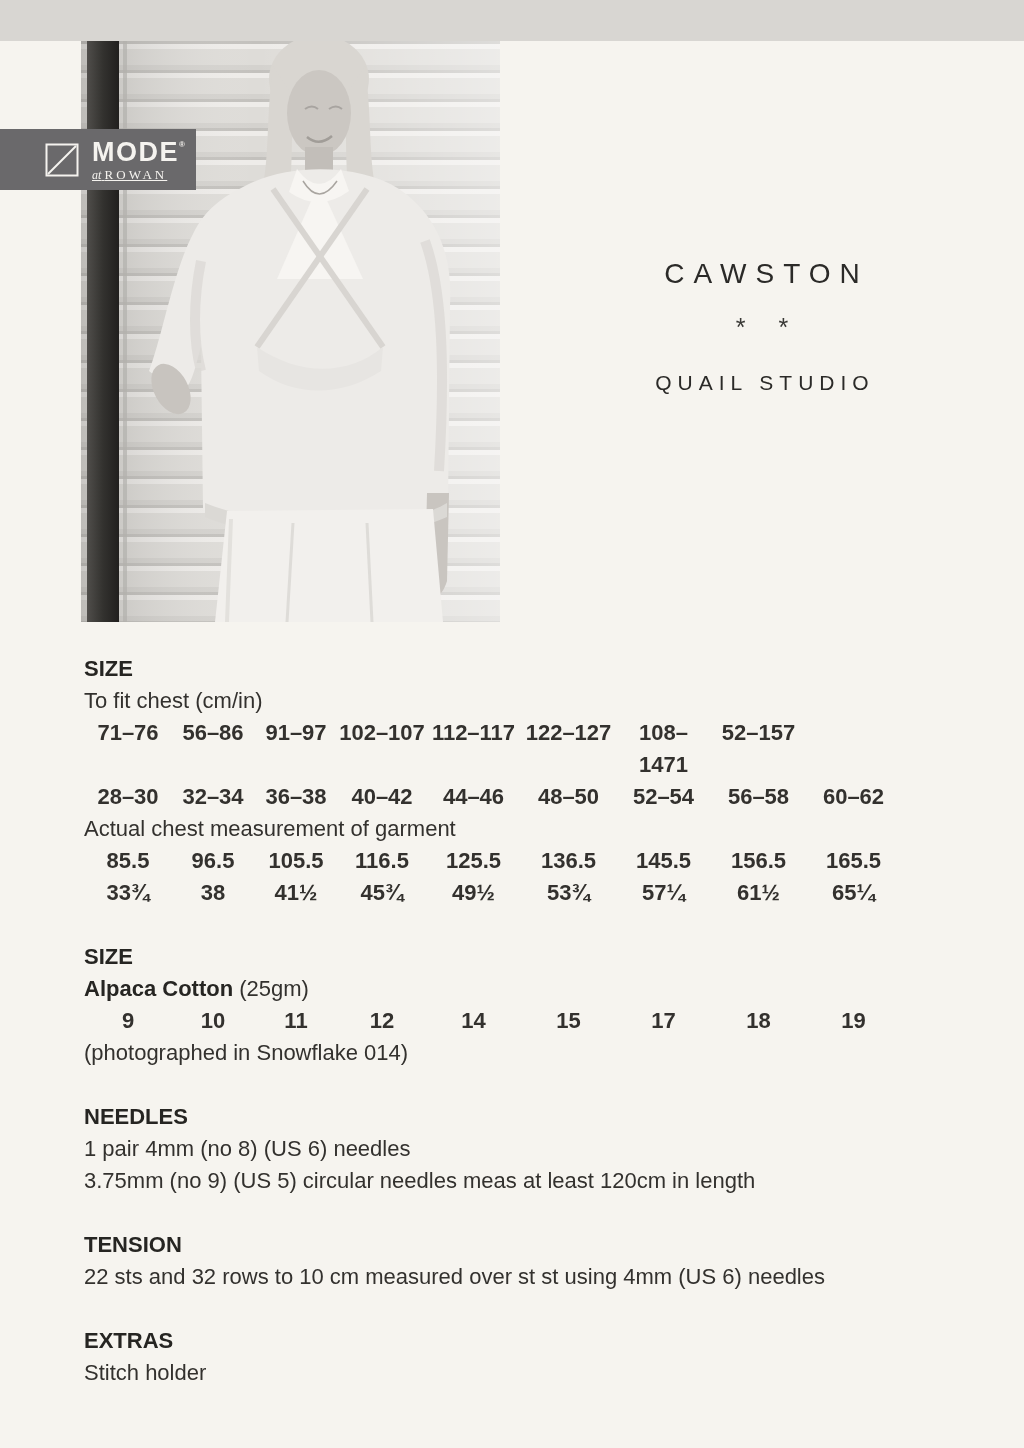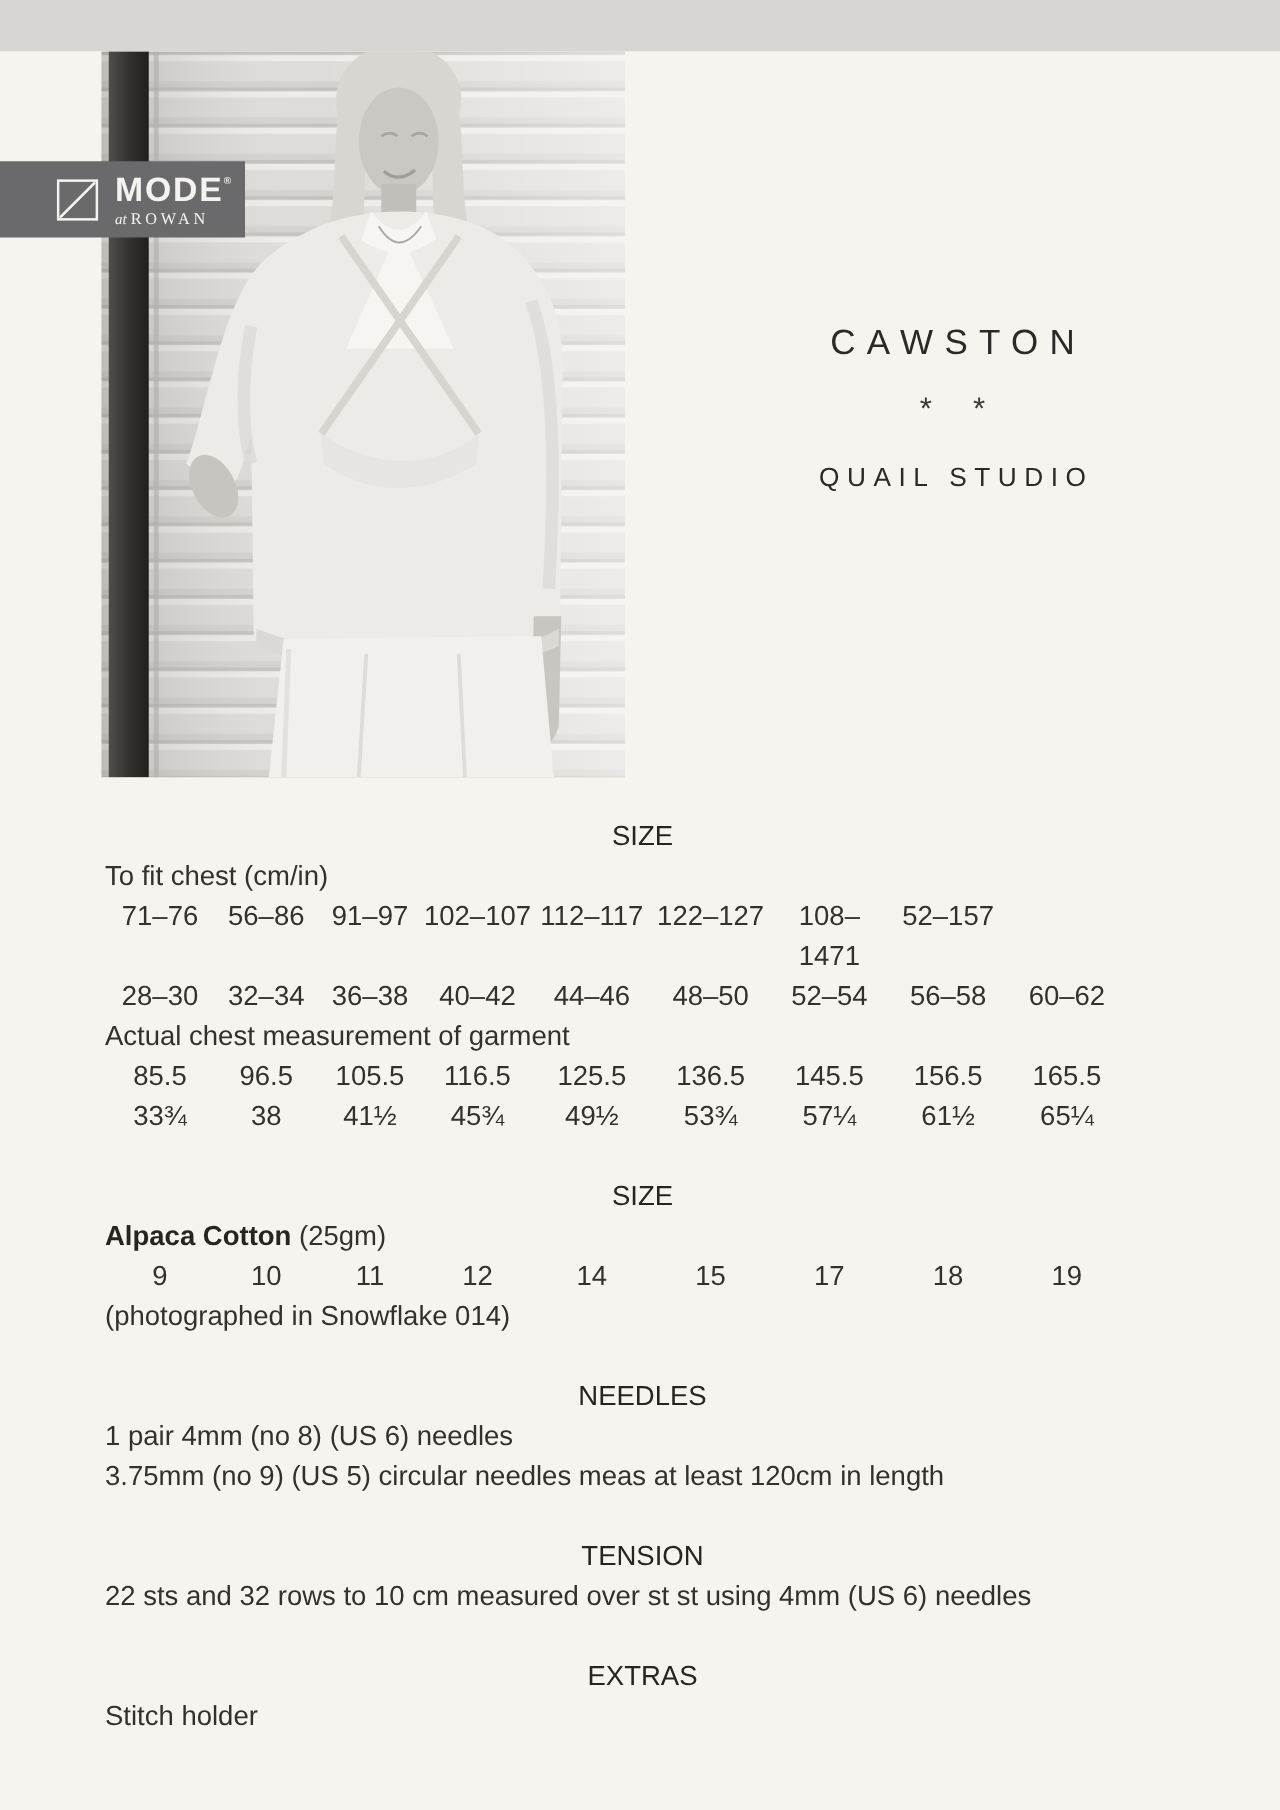--- a/index.html
+++ b/index.html
@@ -16,42 +16,42 @@
   
   .badge {
     position:absolute; left:0; top:88px; width:196px; height:61px;
     background:#6a696b; display:flex; align-items:center; padding-left:45px;
     z-index:5;
   }
   .logo-square { width:34px; height:34px; flex:0 0 auto; }
   .logo-text { margin-left:13px; color:#f5f3ef; line-height:1; }
   .logo-brand { font-size:27px; font-weight:700; letter-spacing:1.5px; display:block; }
   .logo-brand sup { font-size:8px; vertical-align:14px; letter-spacing:0; }
-  .logo-sub { display:block; font-family:"Liberation Serif", serif; font-size:13px; margin-top:2px; }
+  .logo-sub { display:block; font-family:"Liberation Serif", serif; font-size:13px; margin-top:2px;text-decoration:underline; }
   .logo-sub .at { font-style:italic; text-transform:lowercase; letter-spacing:0; font-size:12px; }
   .logo-sub .rowan { letter-spacing:3px; font-size:13px; }
   
   .header { position:absolute; left:590px; top:217px; width:344px; text-align:center; color:#2b2a28; }
   .title { font-size:28px; font-weight:400; letter-spacing:9px; text-indent:9px; }
   .difficulty { font-size:25px; letter-spacing:13px; text-indent:13px; margin-top:23px; color:#3a3936; }
   .designer { font-size:21px; font-weight:400; letter-spacing:6px; text-indent:6px; margin-top:29px; }
   
   .content {
     position:absolute; left:84px; top:612px; width:860px;
     font-size:22px; line-height:32px; color:#33312e;
   }
   .content p { margin:0; }
-  .h { font-weight:400; color:#262522;text-align:center; }
+  .h { font-weight:700; color:#262522; }
   .gap { height:32px; }
   .cols {
     display:grid;
     grid-template-columns:88px 82px 84px 88px 95px 95px 95px 95px 95px;
     width:817px;
   }
-  .cols span { text-align:center; display:block; }
+  .cols span { text-align:center; display:block;font-weight:bold; }
   .yarn-name { font-weight:700; color:#262522; }
 </style>
 </head>
 <body>
 
 <div class="page">
 
   <div class="photo">
     <svg viewBox="0 0 419 581" width="419" height="581" aria-hidden="true">
       <defs>

